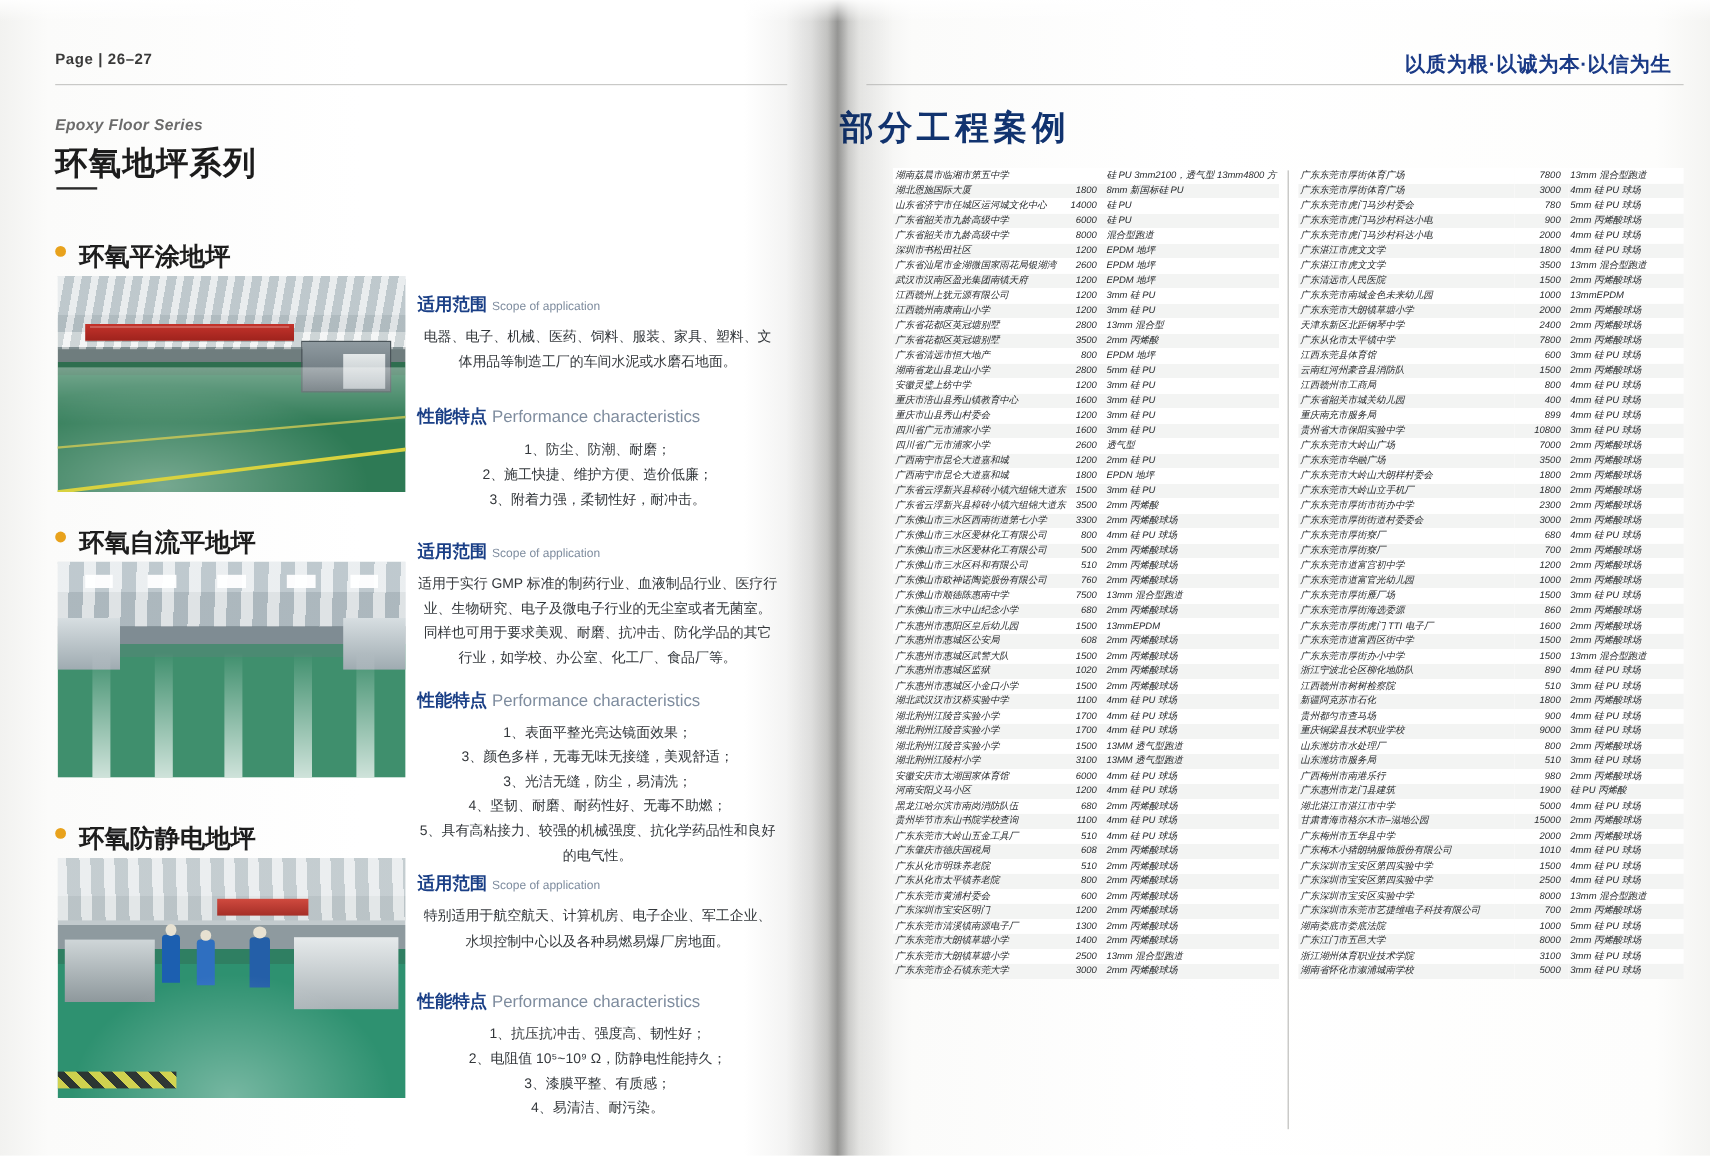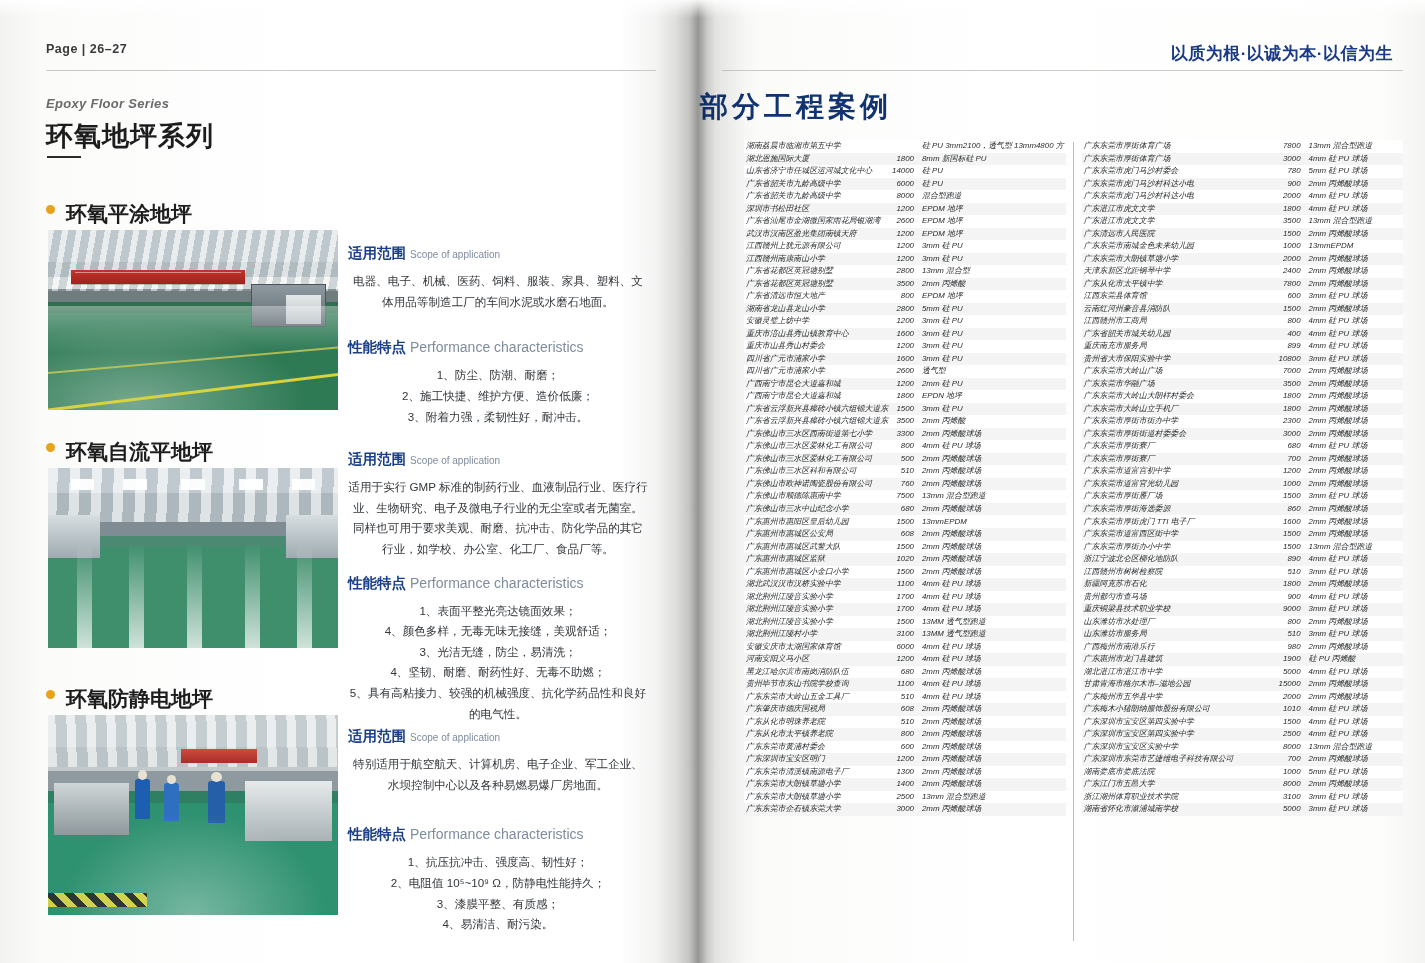--- a/index.html
+++ b/index.html
@@ -235,21 +235,21 @@
         <span>适用范围</span>
         <span class="en">Scope of application</span>
       </div>
       <div class="body-txt">适用于实行 GMP 标准的制药行业、血液制品行业、医疗行业、生物研究、电子及微电子行业的无尘室或者无菌室。同样也可用于要求美观、耐磨、抗冲击、防化学品的其它行业，如学校、办公室、化工厂、食品厂等。</div>
       <div class="h-perf">
         <span>性能特点</span>
         <span class="en">Performance characteristics</span>
       </div>
       <div class="body-txt">
         <div>1、表面平整光亮达镜面效果；</div>
-        <div>4、颜色多样，无毒无味无接缝，美观舒适；</div>
+        <div>3、颜色多样，无毒无味无接缝，美观舒适；</div>
         <div>3、光洁无缝，防尘，易清洗；</div>
         <div>4、坚韧、耐磨、耐药性好、无毒不助燃；</div>
         <div>5、具有高粘接力、较强的机械强度、抗化学药品性和良好的电气性。</div>
       </div>
     </div>
 
     <div class="block" style="top:685px;">
       <div class="blk-title">
         <span class="dot"></span>
         <span>环氧防静电地坪</span>

